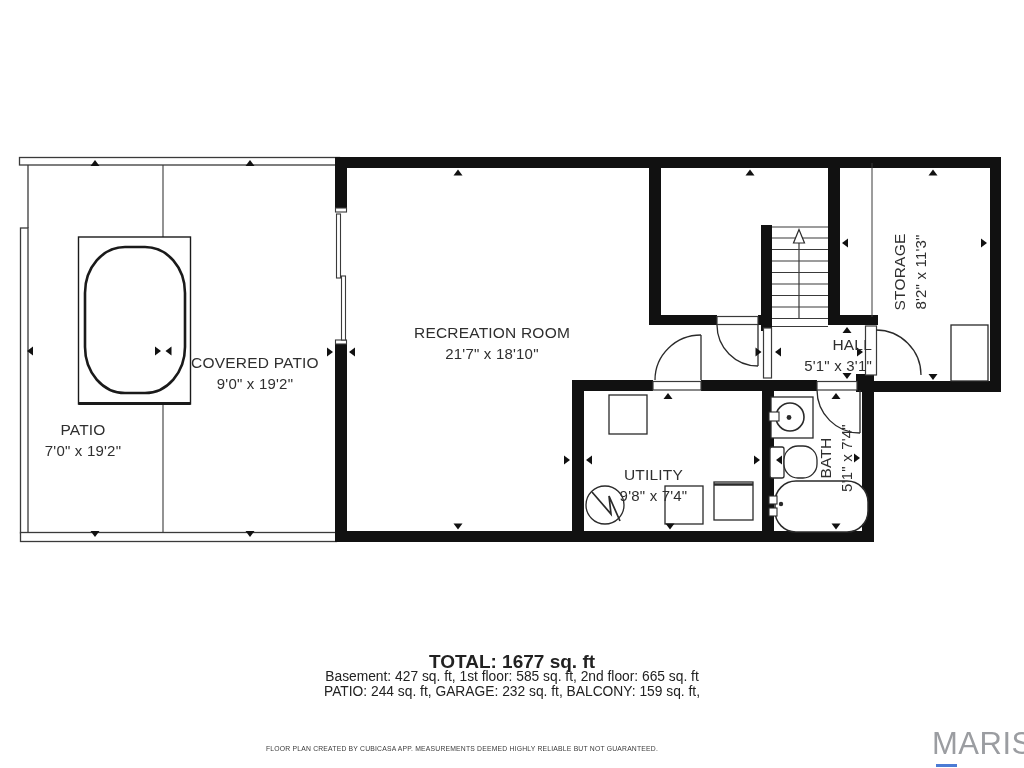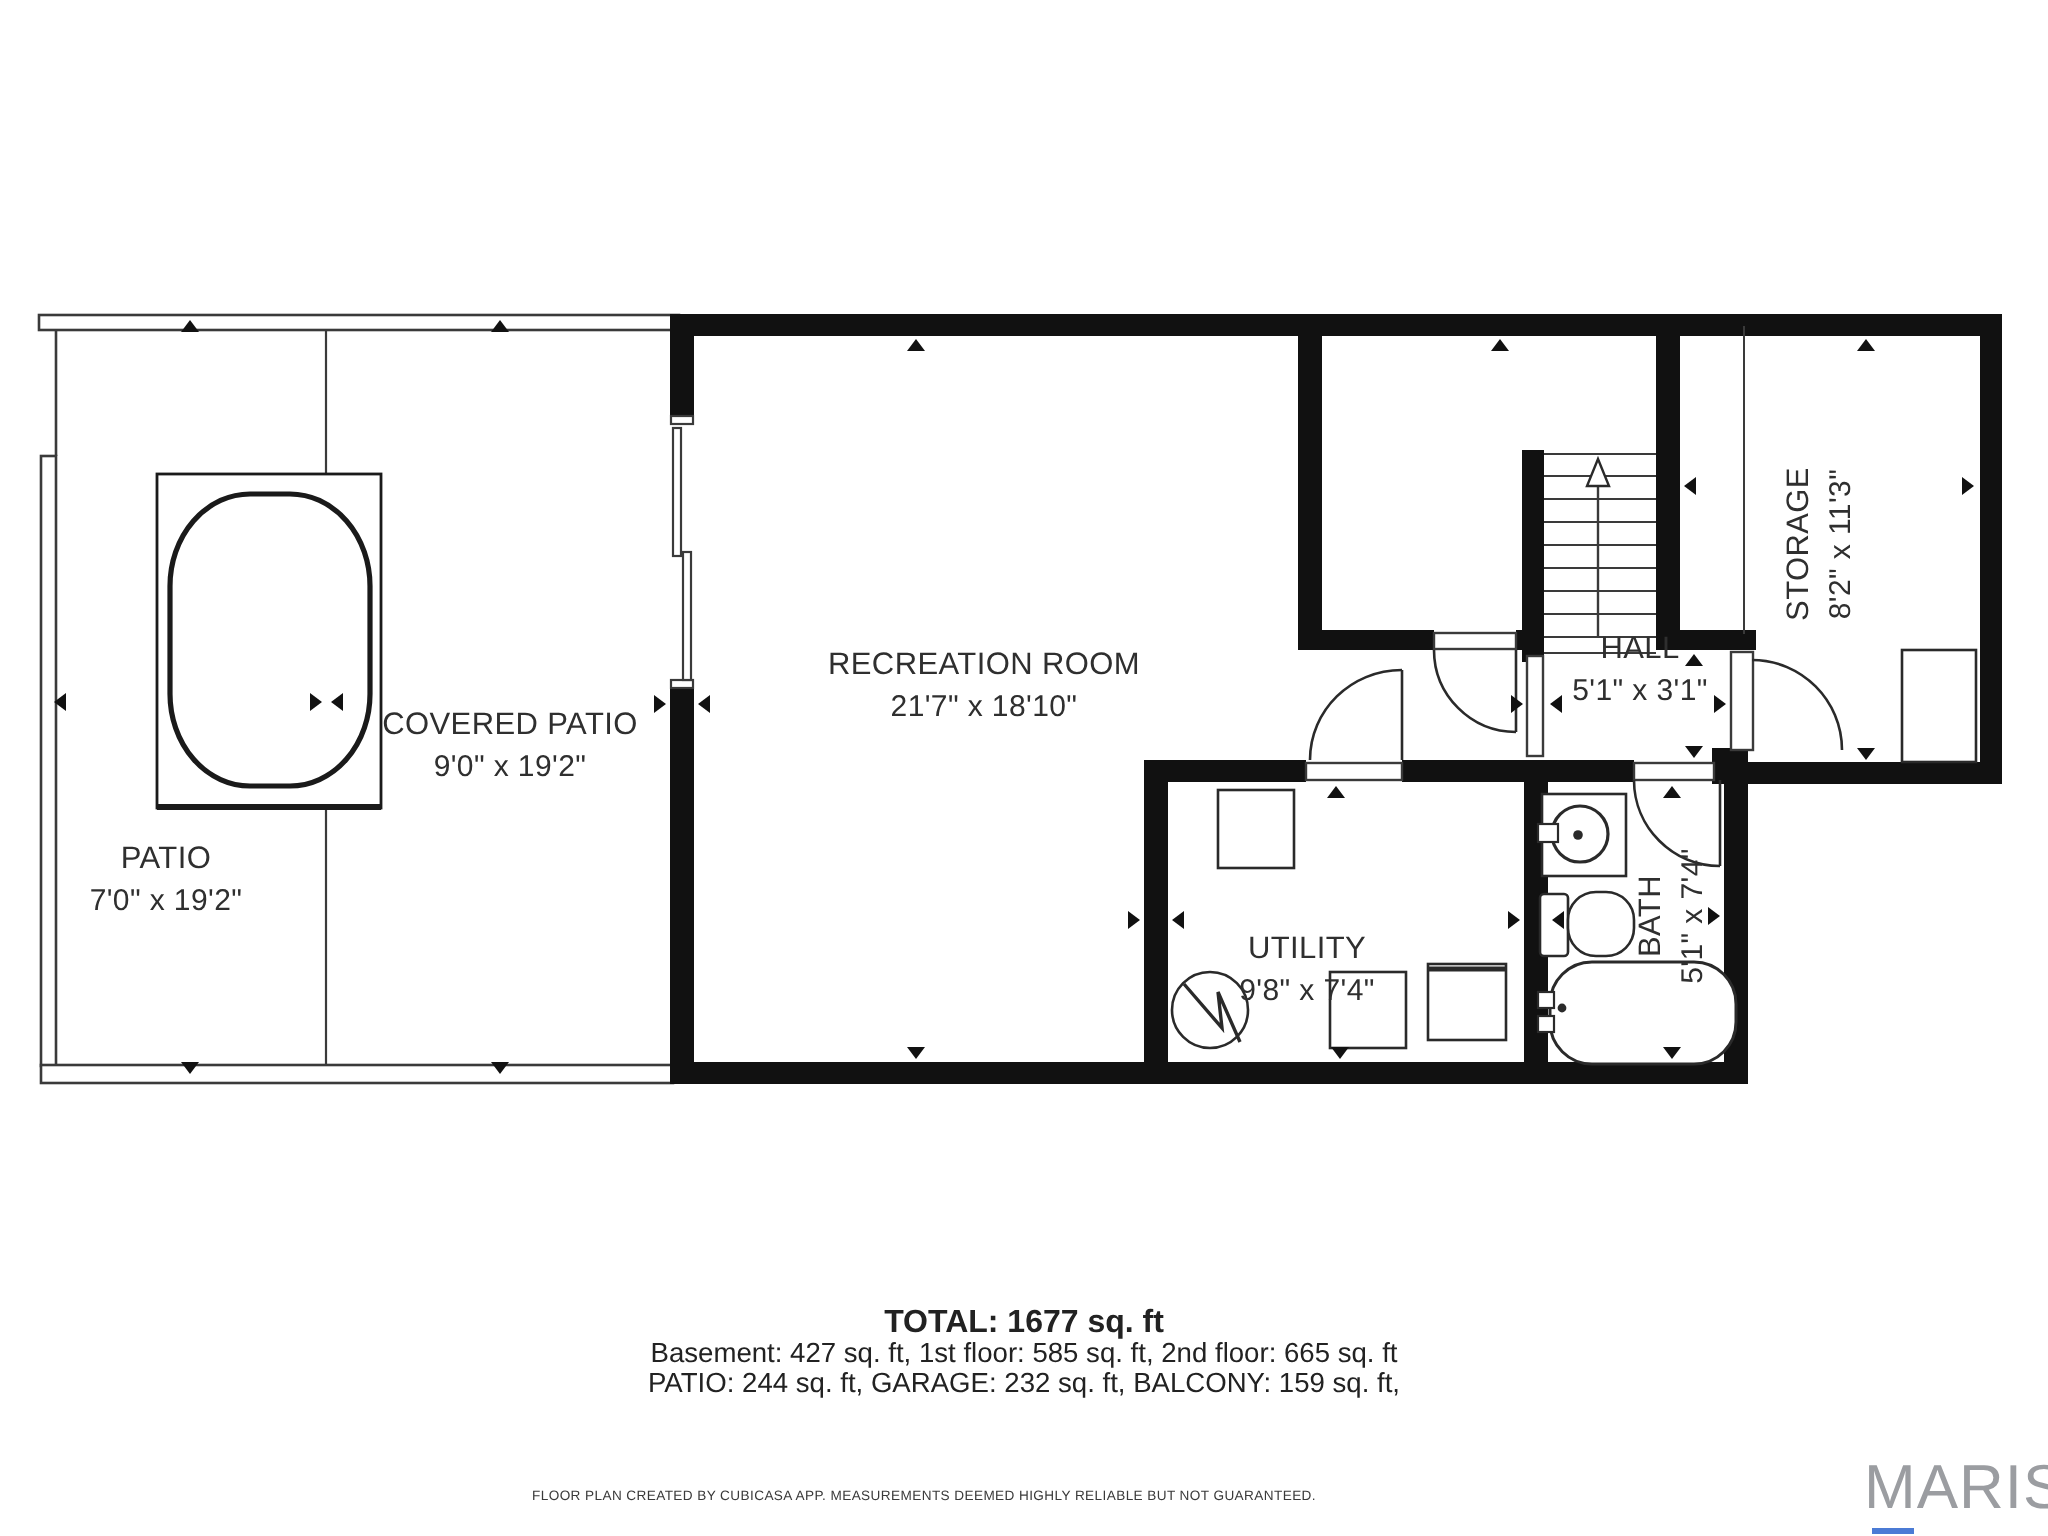--- a/index.html
+++ b/index.html
@@ -12,21 +12,21 @@
   .room-label{
     position:absolute;text-align:center;color:#2f2f2f;
     font-size:15.5px;line-height:21px;letter-spacing:.2px;white-space:nowrap;
   }
   .room-label .dims{font-size:15px;}
   .rot{transform:rotate(-90deg);}
   #summary{
     position:absolute;left:0;top:653px;width:1024px;text-align:center;
     color:#222;font-size:13.8px;line-height:14.8px;
   }
-  #summary .total{font-size:16px;font-weight:bold;line-height:17px;}
+  #summary .total{font-size:19px;font-weight:bold;line-height:17px;}
   #disclaimer{
     position:absolute;left:0;top:745px;width:924px;text-align:center;
     font-size:6.8px;color:#3a3a3a;letter-spacing:.2px;
   }
   #brand{
     position:absolute;left:932px;top:726px;width:100px;
     font-size:31px;color:#9b9da1;letter-spacing:.5px;font-weight:400;
   }
   #brand-accent{
     position:absolute;left:936px;top:764px;width:21px;height:2.5px;background:#4b7bd5;
@@ -199,21 +199,21 @@
 <div class="room-label" style="left:392px;top:322px;width:200px;">
   <div>RECREATION ROOM</div>
   <div class="dims">21'7" x 18'10"</div>
 </div>
 
 <div class="room-label" style="left:591px;top:464px;width:125px;">
   <div>UTILITY</div>
   <div class="dims">9'8" x 7'4"</div>
 </div>
 
-<div class="room-label" style="left:768px;top:314px;width:104px;">
+<div class="room-label" style="left:768px;top:334px;width:104px;text-align:right;">
   <div>HALL</div>
   <div class="dims">5'1" x 3'1"</div>
 </div>
 
 <div class="room-label rot" style="left:836px;top:250px;width:150px;height:44px;">
   <div>STORAGE</div>
   <div class="dims">8'2" x 11'3"</div>
 </div>
 
 <div class="room-label rot" style="left:777px;top:437px;width:118px;height:42px;">

